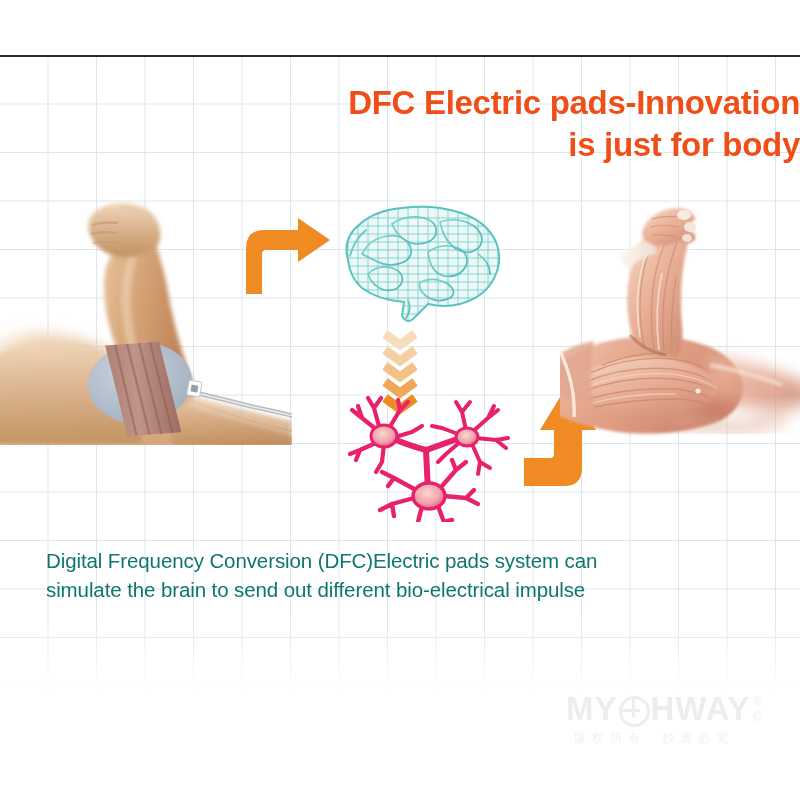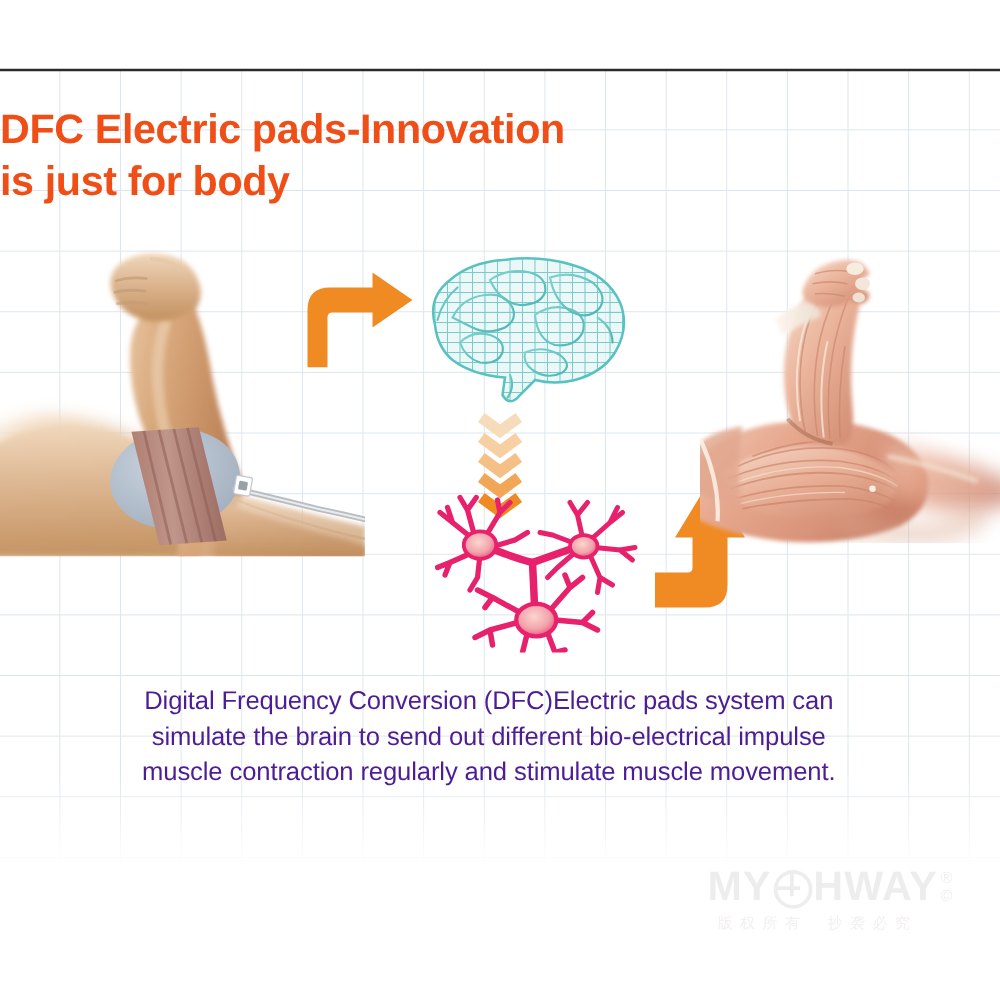--- a/index.html
+++ b/index.html
@@ -33,37 +33,36 @@
         rgba(0,0,0,0) 100%);
   }
   #grid-topline{
     position:absolute;left:0;top:55px;width:800px;height:2px;
     background:#2b2b2b;
   }
 
   
   #title-block{
     position:absolute;left:0;top:82px;width:800px;
-    text-align:left;
+    text-align:right;
     color:#F04E17;
     font-weight:bold;
     font-size:33px;
     line-height:42px;
     letter-spacing:-0.3px;
   }
   #title-block div{white-space:nowrap;}
 
   
   #body-text{
     position:absolute;left:46px;top:547px;width:690px;
-    color:#4c1d95;
+    color:#0f766e;
     font-size:20.5px;
     line-height:28.5px;
     letter-spacing:-0.1px;
-    text-align:center;
   }
   #body-text span{display:block;}
 
   
   #watermark{
     position:absolute;left:566px;top:692px;width:222px;height:60px;
     opacity:.45;
   }
   #wm-row1{
     display:flex;align-items:center;
@@ -419,21 +418,20 @@
 
       <path d="M 110 212 Q 150 224 186 222 Q 212 218 226 206" stroke="#dca88f" stroke-width="16" fill="none" opacity="0.5" filter="url(#fadeBlur)"></path>
 
       <circle cx="138" cy="186" r="2.6" fill="#fdf6ee" opacity="0.9"></circle>
     </svg>
   </div>
 
   <div id="body-text">
     <span>Digital Frequency Conversion (DFC)Electric pads system can</span>
     <span>simulate the brain to send out different bio-electrical impulse</span>
-    <span>muscle contraction regularly and stimulate muscle movement.</span>
   </div>
 
   <div id="watermark">
     <div id="wm-row1">
       <span>MY</span>
       <span id="wm-globe"></span>
       <span>HWAY</span>
       <span class="wm-mark">
         <span>®</span>
         <span>©</span>

